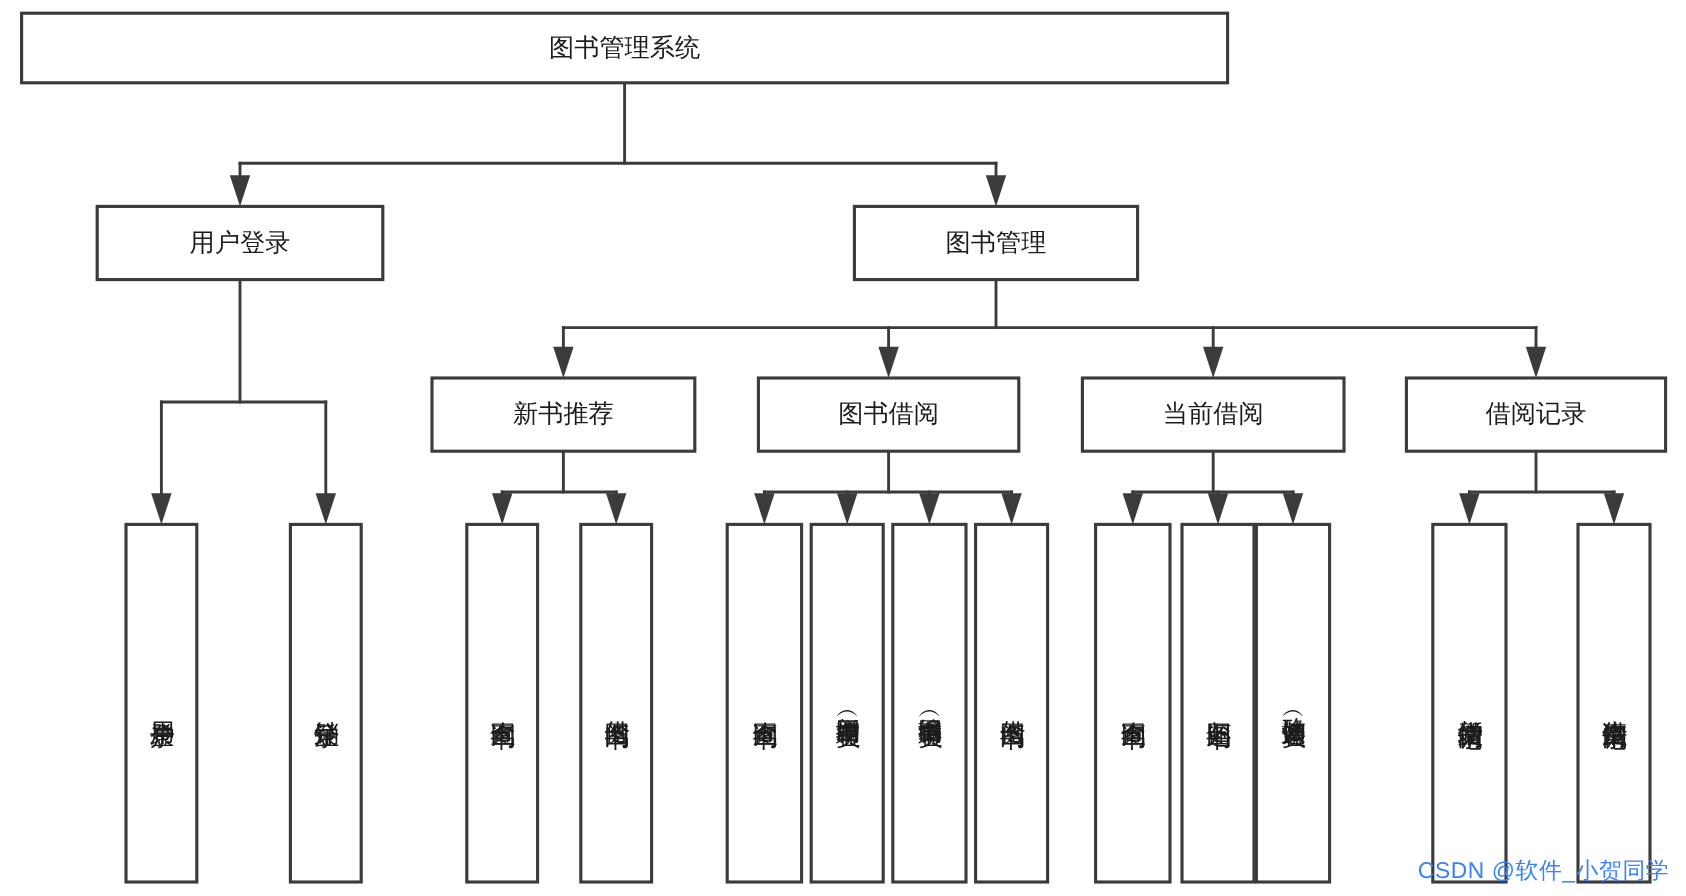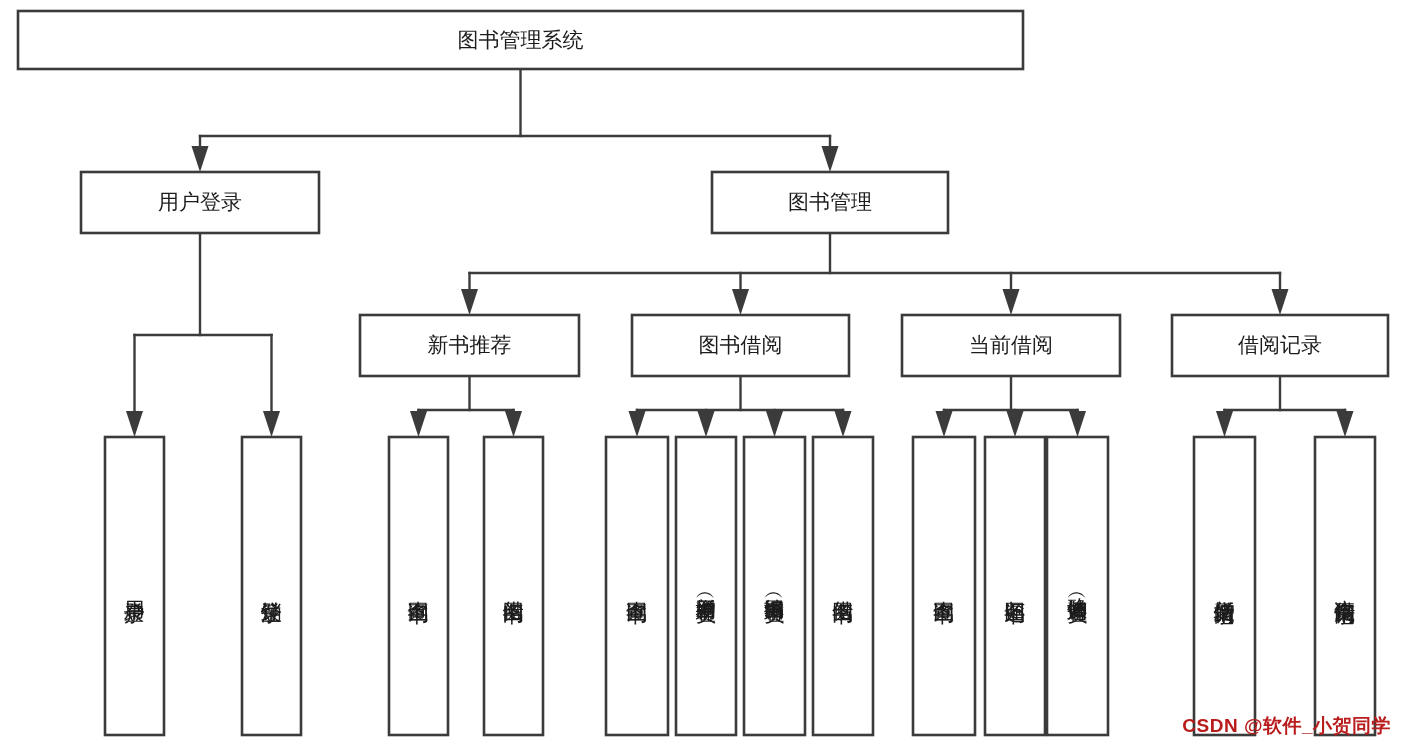--- a/index.html
+++ b/index.html
@@ -66,25 +66,24 @@
     letter-spacing: 1px;
     white-space: nowrap;
     text-align: center;
   }
   .watermark {
     position: absolute;
     right: 14px;
     bottom: 8px;
     font-family: "Liberation Sans", "DejaVu Sans", sans-serif;
     font-size: 19px;
-    color: #b91c1c;
+    color: #3b82f6;
     letter-spacing: 0.5px;
     white-space: nowrap;
     user-select: none;
-    font-weight: bold;
   }
 </style>
 </head>
 <body>
 
 <div id="diagram-root">
 
   <svg id="flow" viewBox="0 0 1405 747">
     <defs>
       <marker id="arrow" markerWidth="12" markerHeight="12" refX="1" refY="5" orient="auto" markerUnits="userSpaceOnUse">

